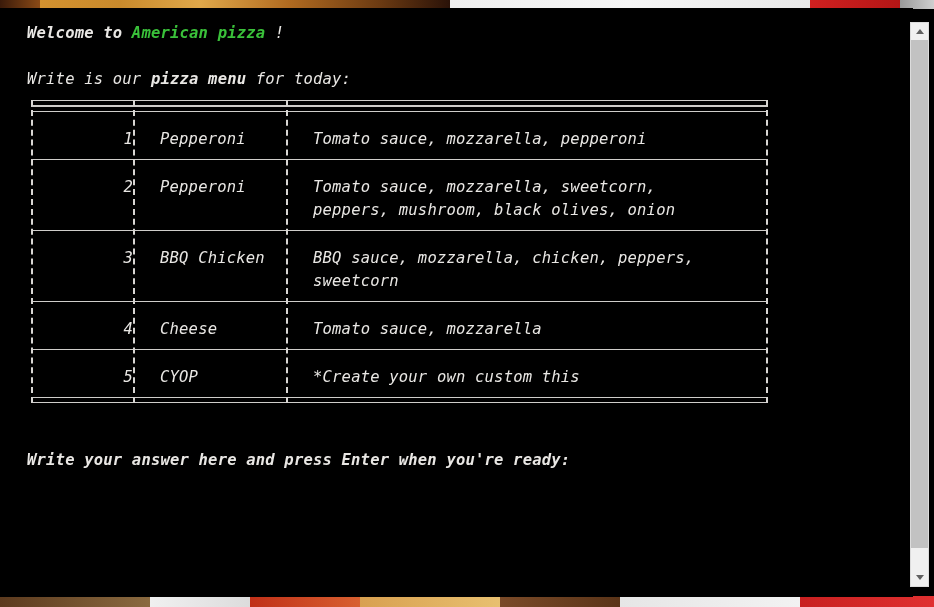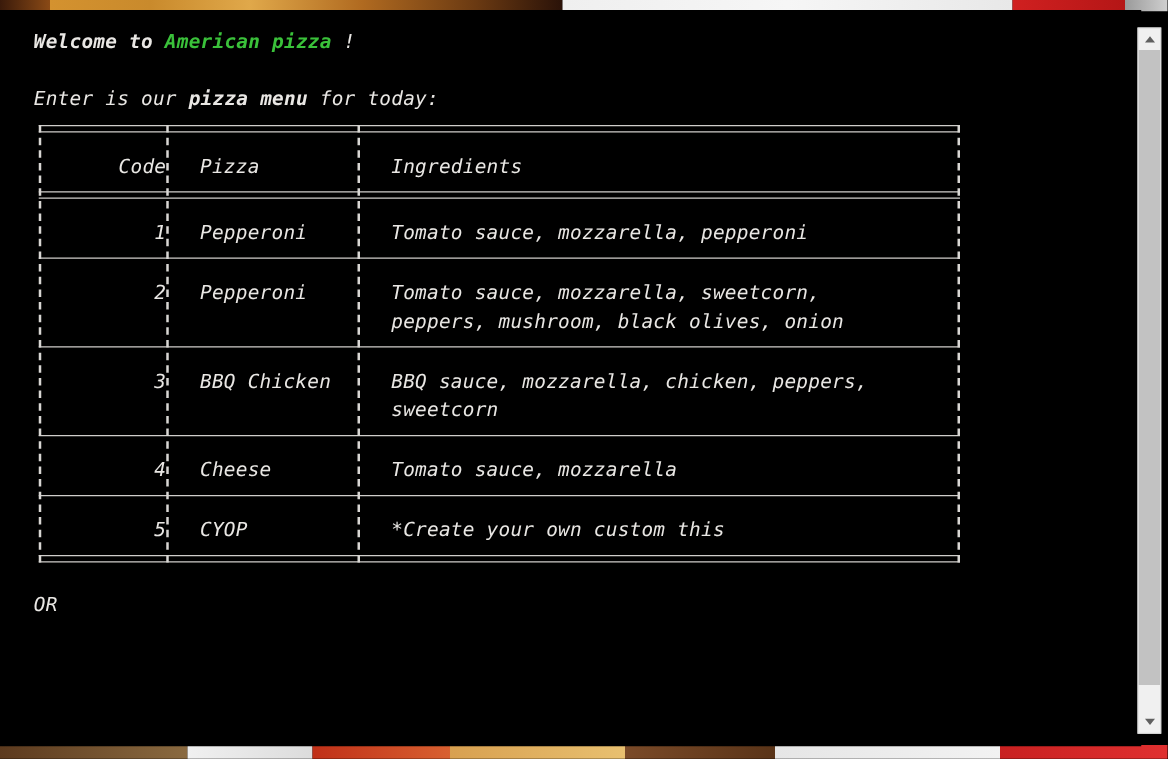--- a/index.html
+++ b/index.html
@@ -171,41 +171,32 @@
   <div class="seg" style="left:800px;width:134px;background:linear-gradient(90deg,#c82020,#e03030);"></div>
 </div>
 
 <div class="terminal">
   <div class="term-inner">
 
     <div class="line"><span class="b">Welcome to </span><span class="green">American pizza</span><span> !</span></div>
 
     <div class="spacer-sm"></div>
 
-    <div class="line"><span>Enter is our </span><span class="b">pizza menu</span><span> for today:</span></div>
+    <div class="line"><span>Write is our </span><span class="b">pizza menu</span><span> for today:</span></div>
 
     <div class="spacer-xs"></div>
 
     <div class="tablewrap">
       <div class="vrule" style="left:4px;"></div>
       <div class="vrule" style="left:106px;"></div>
       <div class="vrule" style="left:259px;"></div>
       <div class="vrule" style="left:739px;"></div>
 
       <div class="hline double"></div>
 
-      <table class="menu-table">
-        <thead>
-          <tr>
-            <th class="col-code">Code</th>
-            <th class="col-pizza">Pizza</th>
-            <th class="col-ingr">Ingredients</th>
-          </tr>
-        </thead>
-      </table>
 
       <div class="hline double"></div>
 
       <table class="menu-table">
         <tbody>
           <tr>
             <td class="col-code">1</td>
             <td class="col-pizza">Pepperoni</td>
             <td class="col-ingr">Tomato sauce, mozzarella, pepperoni</td>
           </tr>
@@ -260,24 +251,24 @@
             <td class="col-ingr">*Create your own custom this</td>
           </tr>
         </tbody>
       </table>
 
       <div class="hline double"></div>
     </div>
 
     <div class="spacer-sm"></div>
 
-    <div class="line">OR</div>
 
     <div class="spacer-sm"></div>
 
+    <div class="line b">Write your answer here and press Enter when you're ready:</div>
 
   </div>
 </div>
 
 <div class="scrollbar">
   <div class="sb-btn up">
     <span class="arrow-up"></span>
   </div>
   <div class="sb-thumb"></div>
   <div class="sb-track"></div>

